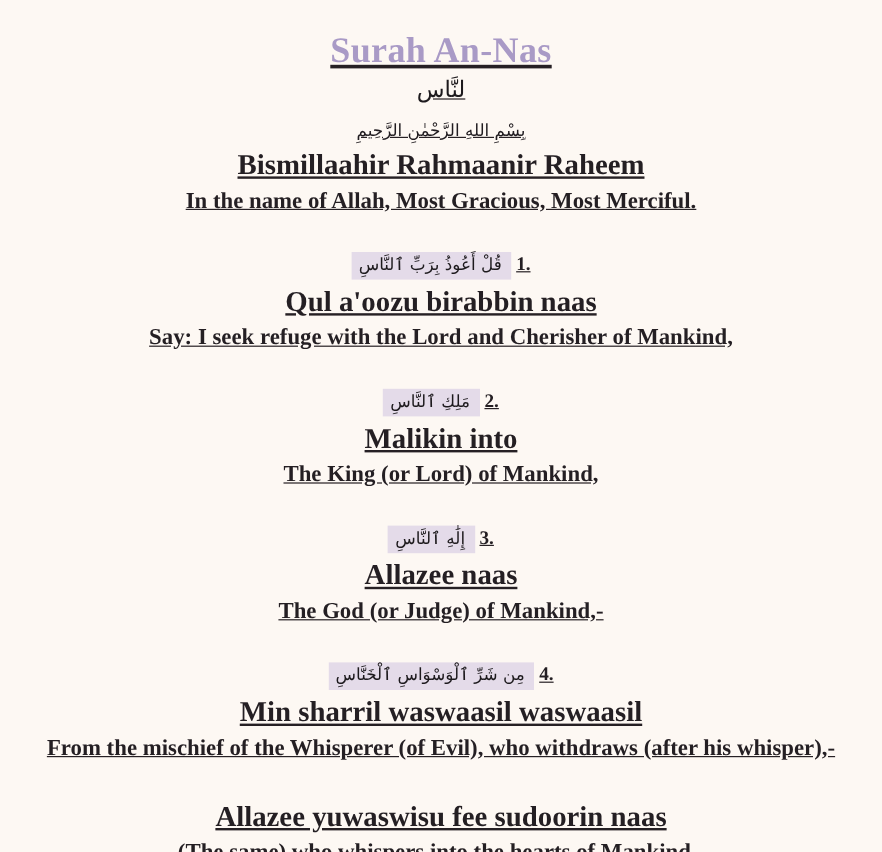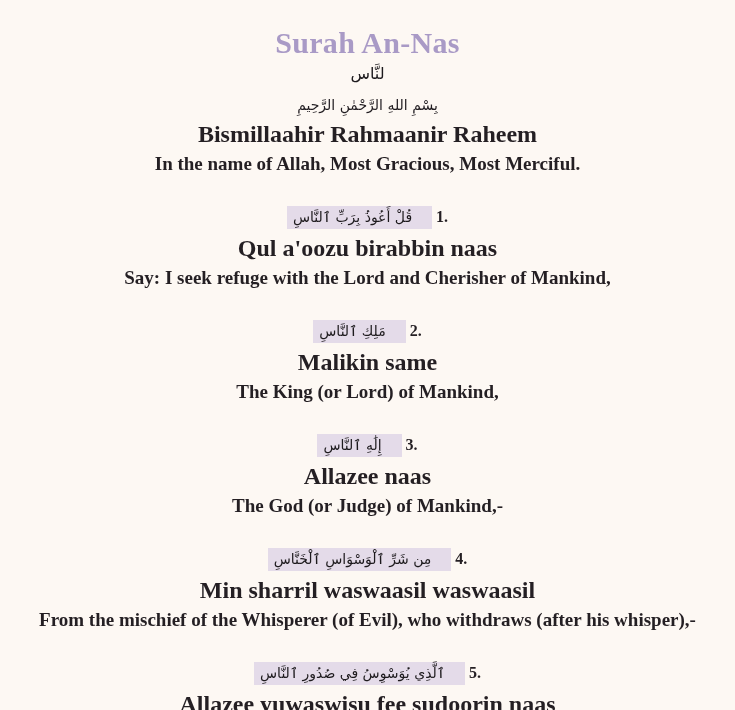--- a/index.html
+++ b/index.html
@@ -14,35 +14,36 @@
     color: #262024;
     overflow: hidden;
   }
 
   .page {
     width: 735px;
     height: 710px;
     box-sizing: border-box;
     padding: 18px 14px 0 14px;
     text-align: center;
+    text-decoration: underline;
   }
 
   .surah-title {
     font-family: "Liberation Serif", "DejaVu Serif", serif;
     font-size: 30px;
     font-weight: bold;
     color: #a99ac6;
     letter-spacing: 0.3px;
     line-height: 1.15;
     margin: 8px 0 2px 0;
   }
 
   .surah-title-arabic {
     font-family: "DejaVu Sans", "Liberation Sans", sans-serif;
-    font-size: 16px;
+    font-size: 19px;
     color: #1d1a1d;
     direction: rtl;
     line-height: 1.35;
     margin-bottom: 2px;
   }
 
   .bismillah-block {
     margin-top: 11px;
   }
 
@@ -79,21 +80,21 @@
   .ayah-line {
     line-height: 1.4;
     margin-bottom: 4px;
   }
 
   .ayah-arabic {
     display: inline-block;
     direction: rtl;
     unicode-bidi: embed;
     background: #e4dbe9;
-    padding: 1px 20px 2px 6px;
+    padding: 1px 8px 2px 6px;
     font-family: "DejaVu Sans", "Liberation Sans", sans-serif;
     font-size: 14px;
     color: #1d1a1d;
     line-height: 1.45;
   }
 
   .ayah-num {
     font-family: "Liberation Serif", "DejaVu Serif", serif;
     font-size: 16px;
     font-weight: bold;
@@ -120,41 +121,38 @@
       <span class="ayah-arabic">قُلْ أَعُوذُ بِرَبِّ ٱلنَّاسِ</span><span class="ayah-num">1.</span>
     </div>
     <div class="translit">Qul a'oozu birabbin naas</div>
     <div class="translation">Say: I seek refuge with the Lord and Cherisher of Mankind,</div>
   </div>
 
   <div class="verse-block">
     <div class="ayah-line">
       <span class="ayah-arabic">مَلِكِ ٱلنَّاسِ</span><span class="ayah-num">2.</span>
     </div>
-    <div class="translit">Malikin same</div>
+    <div class="translit">Malikin into</div>
     <div class="translation">The King (or Lord) of Mankind,</div>
   </div>
 
   <div class="verse-block">
     <div class="ayah-line">
       <span class="ayah-arabic">إِلَٰهِ ٱلنَّاسِ</span><span class="ayah-num">3.</span>
     </div>
     <div class="translit">Allazee naas</div>
     <div class="translation">The God (or Judge) of Mankind,-</div>
   </div>
 
   <div class="verse-block">
     <div class="ayah-line">
       <span class="ayah-arabic">مِن شَرِّ ٱلْوَسْوَاسِ ٱلْخَنَّاسِ</span><span class="ayah-num">4.</span>
     </div>
     <div class="translit">Min sharril waswaasil waswaasil</div>
     <div class="translation">From the mischief of the Whisperer (of Evil), who withdraws (after his whisper),-</div>
   </div>
 
   <div class="verse-block">
-    <div class="ayah-line">
-      <span class="ayah-arabic">ٱلَّذِي يُوَسْوِسُ فِي صُدُورِ ٱلنَّاسِ</span><span class="ayah-num">5.</span>
-    </div>
     <div class="translit">Allazee yuwaswisu fee sudoorin naas</div>
     <div class="translation">(The same) who whispers into the hearts of Mankind,-</div>
   </div>
 
 </div>
 
 </body></html>

